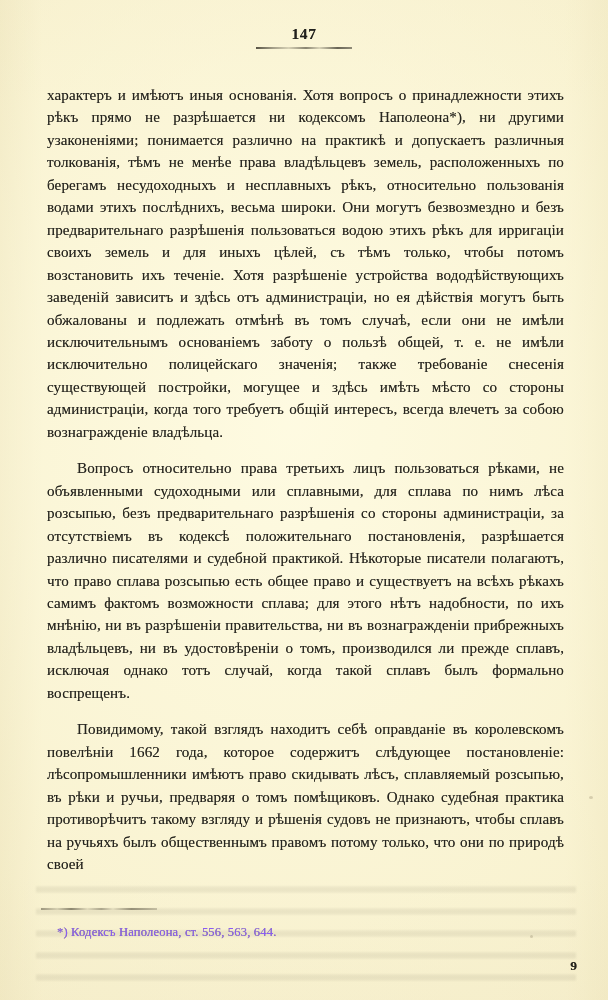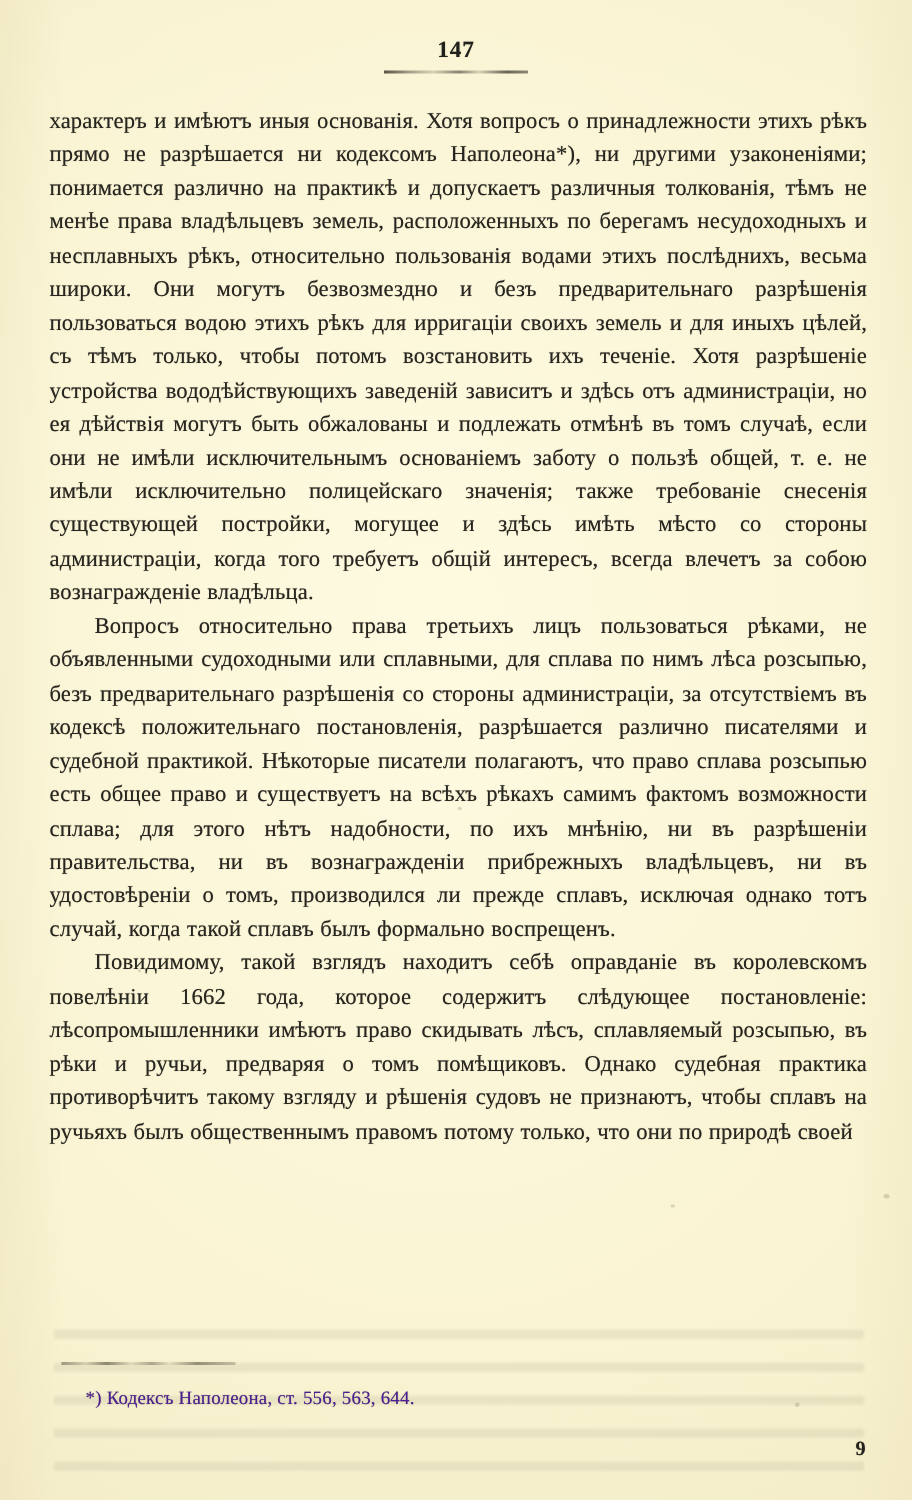--- a/index.html
+++ b/index.html
@@ -60,21 +60,21 @@
   }
 
   
   .textblock {
     position: absolute;
     left: 33px;
     top: 70px;
     width: 545px;
   }
   .para {
-    margin: 0;
+    margin: 14px;
     text-align: justify;
     text-align-last: left;
     font-size: 15.1px;
     line-height: 22.45px;
     color: #26251f;
     letter-spacing: 0.1px;
     word-spacing: 0.4px;
     text-indent: 30px;
     -webkit-font-smoothing: none;
   }
@@ -104,21 +104,21 @@
       rgba(120,112,88,0.10) 40%,
       rgba(90,84,66,0.45) 52%,
       rgba(130,122,96,0.08) 62%,
       rgba(85,79,62,0.58) 78%,
       rgba(100,94,74,0.30) 100%);
   }
   .footnote-text {
     margin: 14px 0 0 0;
     font-size: 12.6px;
     line-height: 16px;
-    color: #4c1d95;
+    color: #8b5cf6;
     text-indent: 24px;
     letter-spacing: 0.15px;
   }
 
   
   .signature {
     position: absolute;
     right: 31px;
     top: 958px;
     font-size: 13.5px;

